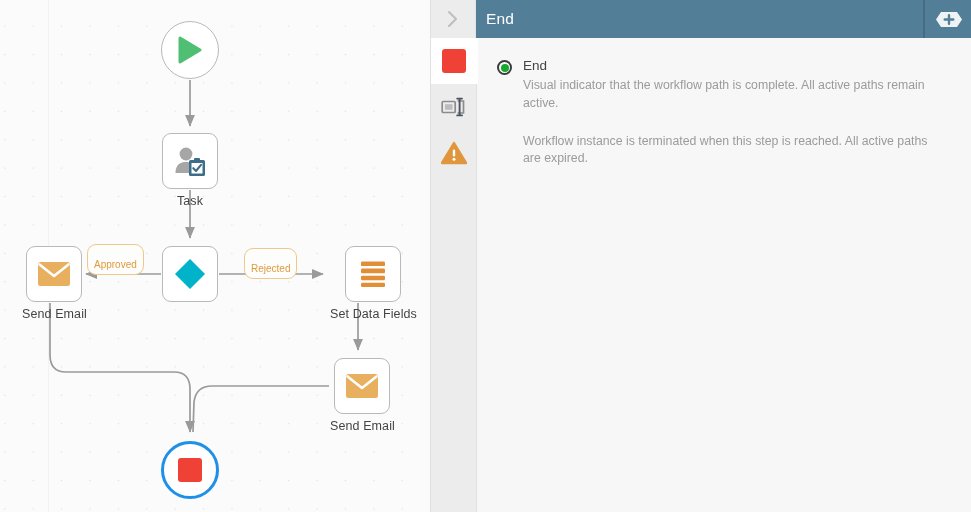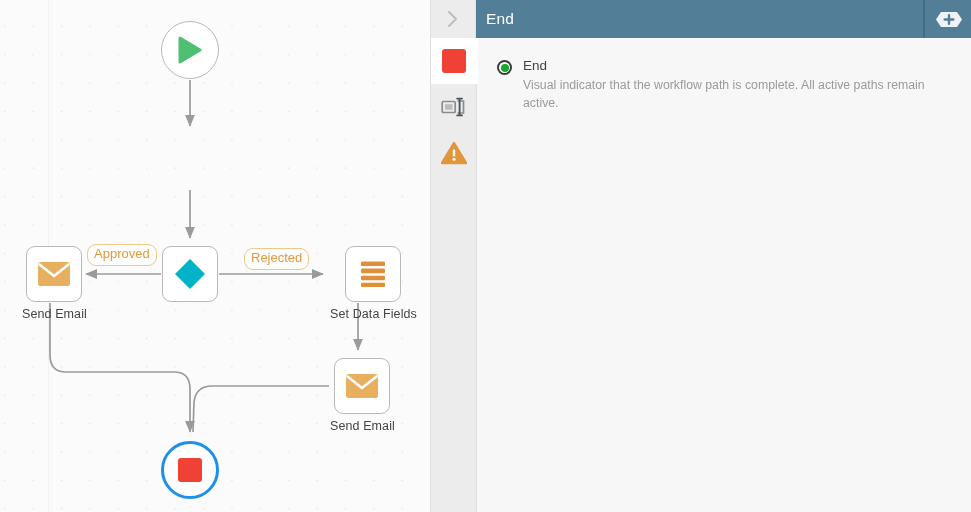--- a/index.html
+++ b/index.html
@@ -61,26 +61,26 @@
   .node-label {
     margin-top: 5px;
     font-size: 12.5px;
     color: #444;
     white-space: nowrap;
     letter-spacing: 0.1px;
   }
 
   .edge-label {
     position: absolute;
-    font-size: 13px;
+    font-size: 10px;
     color: #e09a3e;
     background: #fdfdfb;
     border: 1px solid #edc98b;
     border-radius: 9px;
-    padding: 2px 6px 3px 6px;
+    padding: 14px 6px 3px 6px;
     white-space: nowrap;
     line-height: 1.15;
   }
 
   
   .right {
     position: relative;
     width: 540px; height: 512px;
     background: #f7f7f7;
     border-radius: 28px;
@@ -231,20 +231,33 @@
     </svg>
 
     <div class="node" style="left:161px; top:21px;">
       <div class="node-circle">
         <svg width="26" height="28" viewBox="0 0 26 28">
           <path d="M3,2 L23,14 L3,26 Z" fill="#4fbf73" stroke="#4fbf73" stroke-width="3" stroke-linejoin="round"></path>
         </svg>
       </div>
     </div>
 
+    <div class="node" style="left:162px; top:133px;">
+      <div class="node-box">
+        <svg width="34" height="32" viewBox="0 0 34 32">
+          <circle cx="13" cy="9" r="6.4" fill="#a6a6a6"></circle>
+          <path d="M2.5,28 C2.5,19.5 7.5,17 13,17 C18.5,17 23.5,19.5 23.5,28 Z" fill="#a6a6a6"></path>
+          <rect x="16" y="15" width="16" height="16" rx="1.6" fill="#3f6c88"></rect>
+          <rect x="21" y="13" width="6" height="3.2" rx="1" fill="#3f6c88"></rect>
+          <rect x="18.5" y="18" width="11" height="10.5" fill="#ffffff"></rect>
+          <path d="M20.3,23.2 L23,26 L28,19.8" stroke="#3f6c88" stroke-width="2.1" fill="none" stroke-linecap="round" stroke-linejoin="round"></path>
+        </svg>
+      </div>
+      <div class="node-label">Task</div>
+    </div>
 
     <div class="node" style="left:162px; top:246px;">
       <div class="node-box">
         <svg width="34" height="34" viewBox="0 0 34 34">
           <path d="M17,2 L32,17 L17,32 L2,17 Z" fill="#00b3c8"></path>
         </svg>
       </div>
     </div>
 
     <div class="node" style="left:22px; top:246px;">
@@ -334,17 +347,18 @@
       <div class="content">
 
         <div class="radio-row">
           <span class="radio">
               <span class="dot"></span>
             </span>
           <span class="radio-label">End</span>
         </div>
         <div class="radio-desc">Visual indicator that the workflow path is complete. All active paths remain active.</div>
 
+        <div class="radio-desc">Workflow instance is terminated when this step is reached. All active paths are expired.</div>
       </div>
     </div>
 
   </div>
 </div>
 
 </body></html>

